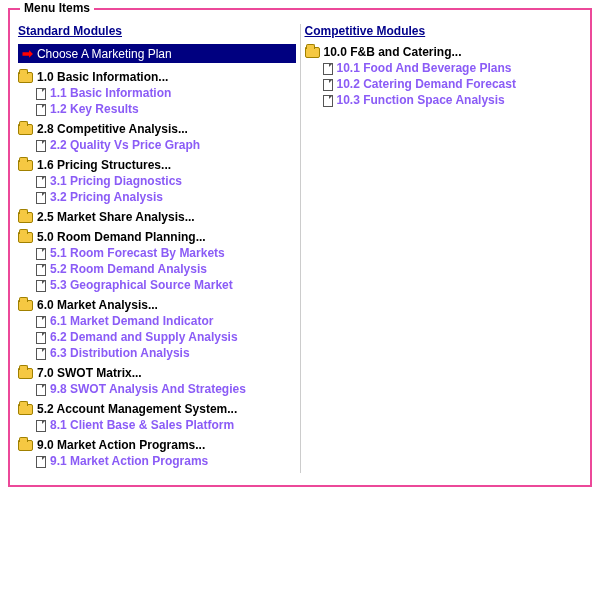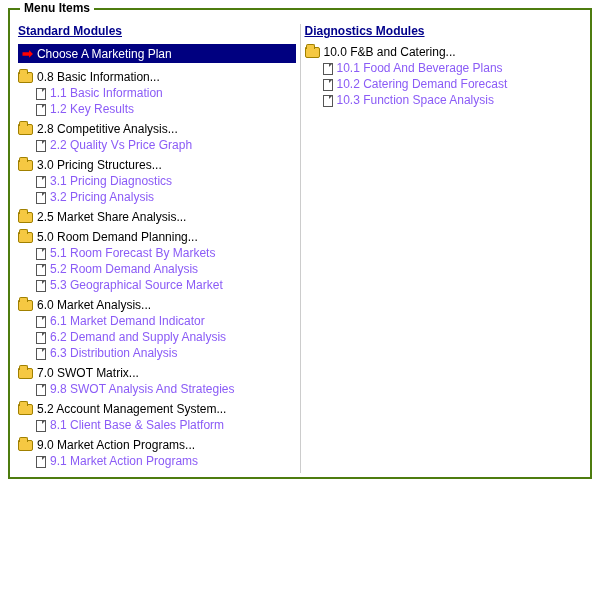--- a/index.html
+++ b/index.html
@@ -5,54 +5,55 @@
     * { box-sizing: border-box; margin: 0; padding: 0; }
     body {
       font-family: Arial, Helvetica, sans-serif;
       font-size: 12px;
       background: #fff;
       width: 600px;
       height: 595px;
       overflow: hidden;
     }
     .outer-border {
-      border: 2px solid #4d7c0f;
+      border: 2px solid #ec4899;
       margin: 8px;
       position: relative;
     }
     .legend {
       position: absolute;
       top: -9px;
       left: 10px;
       background: #fff;
       padding: 0 4px;
       font-weight: bold;
       font-size: 12px;
       color: #000;
     }
     .columns-wrapper {
       display: flex;
-      padding: 14px 4px 4px 4px;
+      padding: 14px 4px 12px 4px;
     }
     .column {
       flex: 1;
       padding: 0 4px;
     }
     .column-left {
       border-right: 1px solid #ccc;
     }
     .column-header {
       font-weight: bold;
       font-size: 12px;
       color: #00008b;
       margin-bottom: 6px;
       text-decoration: underline;
     }
     .section {
       margin-bottom: 4px;
+      font-weight: bold;
     }
     .section-header {
       display: flex;
       align-items: center;
       color: #000;
       font-size: 12px;
       cursor: pointer;
       padding: 1px 0;
     }
     .section-items {
@@ -141,21 +142,21 @@
 
       <div class="selected-item">
         <span class="arrow-icon">➡</span>
         <span>Choose A Marketing Plan</span>
       </div>
 
       <div id="left-sections">
           <div class="section">
             <div class="section-header">
               <span><span class="folder-shape"></span></span>
-              <span>0.8 Basic Information...</span>
+              <span>1.0 Basic Information...</span>
             </div>
             <div class="section-items">
               <div class="menu-item">
                 <span><span class="doc-shape"></span></span>
                 <span>1.1 Basic Information</span>
               </div>
               <div class="menu-item">
                 <span><span class="doc-shape"></span></span>
                 <span>1.2 Key Results</span>
               </div>
@@ -169,21 +170,21 @@
             <div class="section-items">
               <div class="menu-item">
                 <span><span class="doc-shape"></span></span>
                 <span>2.2 Quality Vs Price Graph</span>
               </div>
             </div>
           </div>
           <div class="section">
             <div class="section-header">
               <span><span class="folder-shape"></span></span>
-              <span>3.0 Pricing Structures...</span>
+              <span>1.6 Pricing Structures...</span>
             </div>
             <div class="section-items">
               <div class="menu-item">
                 <span><span class="doc-shape"></span></span>
                 <span>3.1 Pricing Diagnostics</span>
               </div>
               <div class="menu-item">
                 <span><span class="doc-shape"></span></span>
                 <span>3.2 Pricing Analysis</span>
               </div>
@@ -268,21 +269,21 @@
               <div class="menu-item">
                 <span><span class="doc-shape"></span></span>
                 <span>9.1 Market Action Programs</span>
               </div>
             </div>
           </div>
         </div>
     </div>
 
     <div class="column column-right">
-      <div class="column-header">Diagnostics Modules</div>
+      <div class="column-header">Competitive Modules</div>
       <div id="right-sections">
           <div class="section">
             <div class="section-header">
               <span><span class="folder-shape"></span></span>
               <span>10.0 F&amp;B and Catering...</span>
             </div>
             <div class="section-items">
               <div class="menu-item">
                 <span><span class="doc-shape"></span></span>
                 <span>10.1 Food And Beverage Plans</span>

